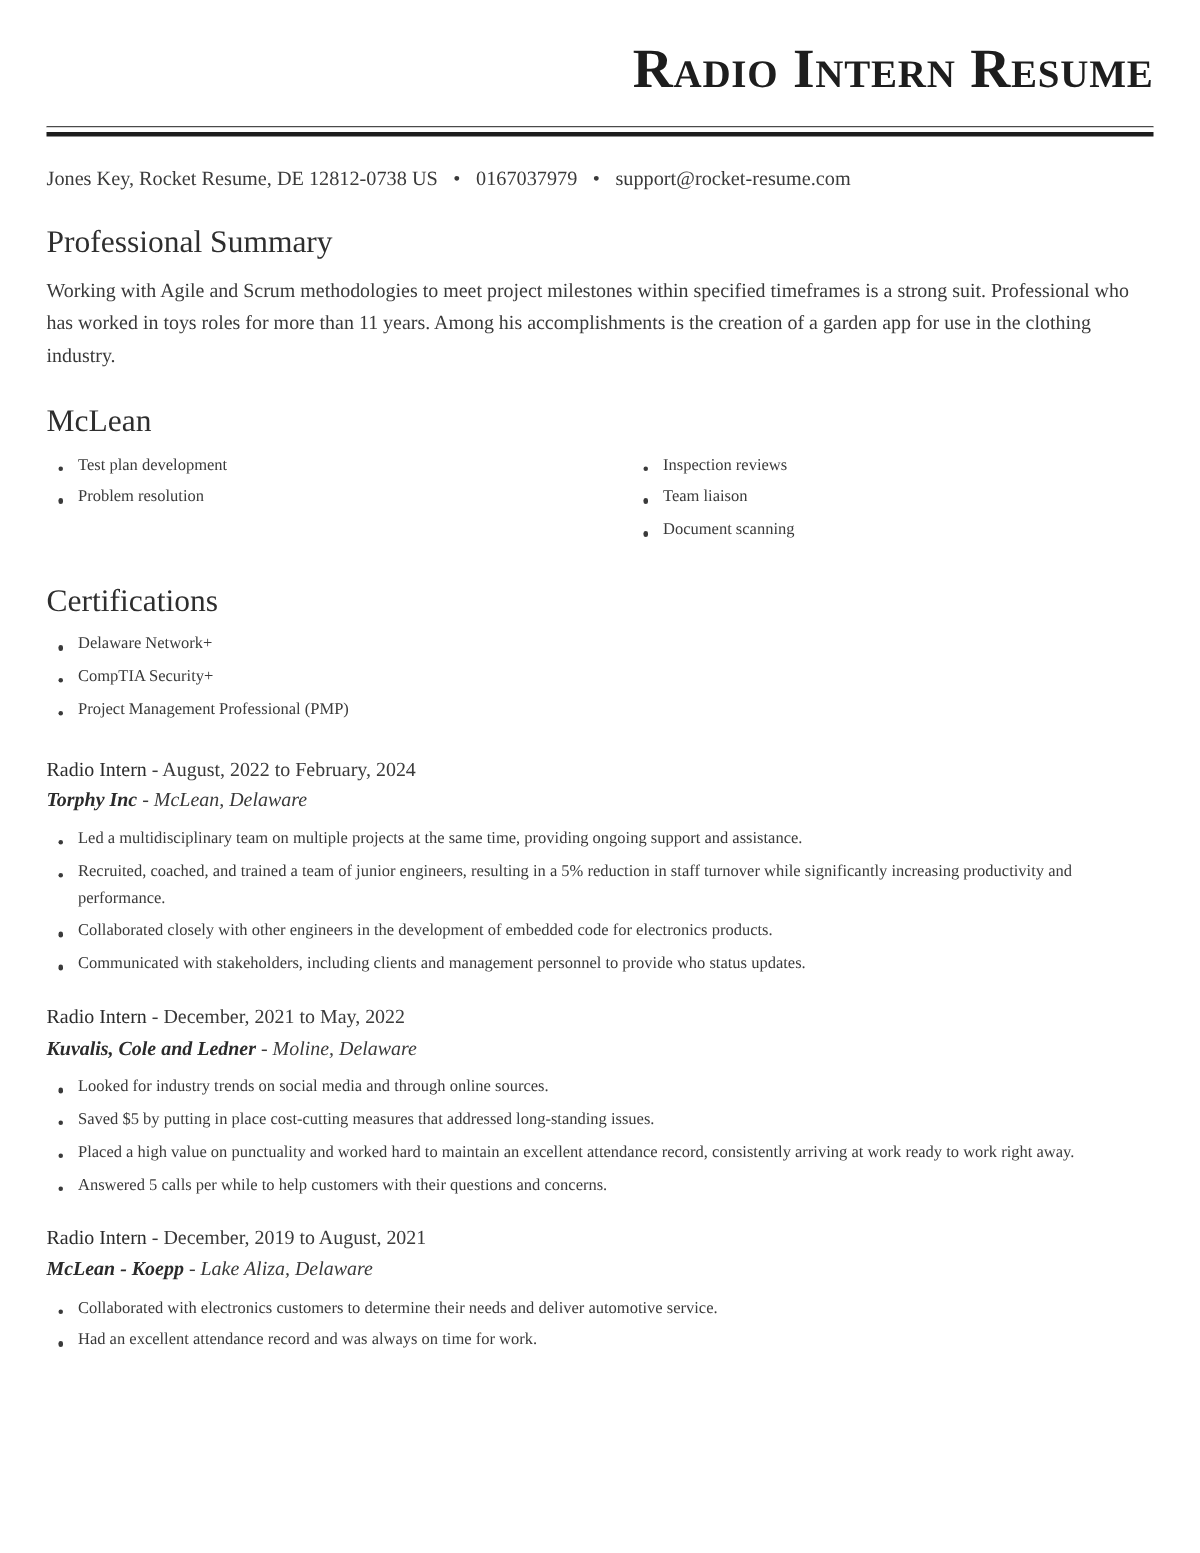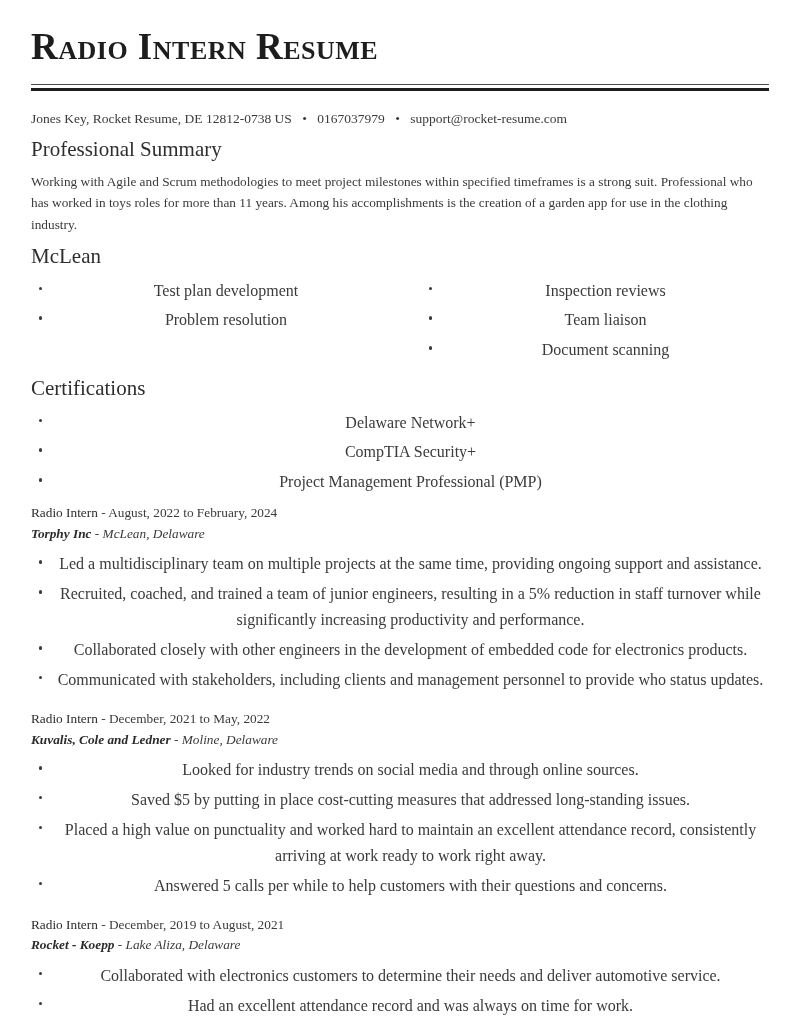--- a/index.html
+++ b/index.html
@@ -15,21 +15,21 @@
     -webkit-font-smoothing: antialiased;
   }
   .page {
     width: 800px;
     box-sizing: border-box;
     padding: 0 31px;
   }
 
   
   .resume-title {
-    text-align: left;
+    text-align: right;
     font-size: 37px;
     font-weight: bold;
     font-variant: small-caps;
     letter-spacing: 0.5px;
     color: #1d1d1d;
     margin: 26px 0 0 0;
     line-height: 1.15;
     font-family: "Liberation Serif", "DejaVu Serif", serif;
   }
   .rule-group {
@@ -55,21 +55,21 @@
     line-height: 1.4;
   }
   .contact-sep {
     display: inline-block;
     padding: 0 7px;
     color: #3a3a3a;
   }
 
   
   .section {
-    margin-top: 8px;
+    margin-top: 20px;
   }
   .section-heading {
     font-size: 21px;
     font-weight: normal;
     color: #2e2e2e;
     margin: 0 0 8px 0;
     line-height: 1.25;
   }
   .summary-text {
     font-size: 13.3px;
@@ -81,25 +81,24 @@
 
   
   ul.bullets {
     list-style: none;
     margin: 0;
     padding: 0;
   }
   ul.bullets > li {
     position: relative;
     padding-left: 21px;
-    font-size: 16px;
+    font-size: 11px;
     line-height: 1.62;
     margin-bottom: 4px;
     color: #3a3a3a;
-    text-align: center;
   }
   ul.bullets > li:before {
     content: "";
     position: absolute;
     left: 8px;
     top: 9px;
     width: 3.4px;
     height: 3.4px;
     border-radius: 50%;
     background: #3a3a3a;
@@ -255,21 +254,21 @@
       </ul>
     </div>
 
     <div class="job">
       <div class="job-line">
         <span class="job-title">Radio Intern</span>
         <span class="dash">-</span>
         <span class="job-dates">December, 2019 to August, 2021</span>
       </div>
       <div class="company-line">
-        <span class="company-name">Rocket - Koepp</span>
+        <span class="company-name">McLean - Koepp</span>
         <span class="dash">-</span>
         <span class="company-location">Lake Aliza, Delaware</span>
       </div>
       <ul class="bullets">
         <li>Collaborated with electronics customers to determine their needs and deliver automotive service.</li>
         <li>Had an excellent attendance record and was always on time for work.</li>
 
       </ul>
     </div>
 

